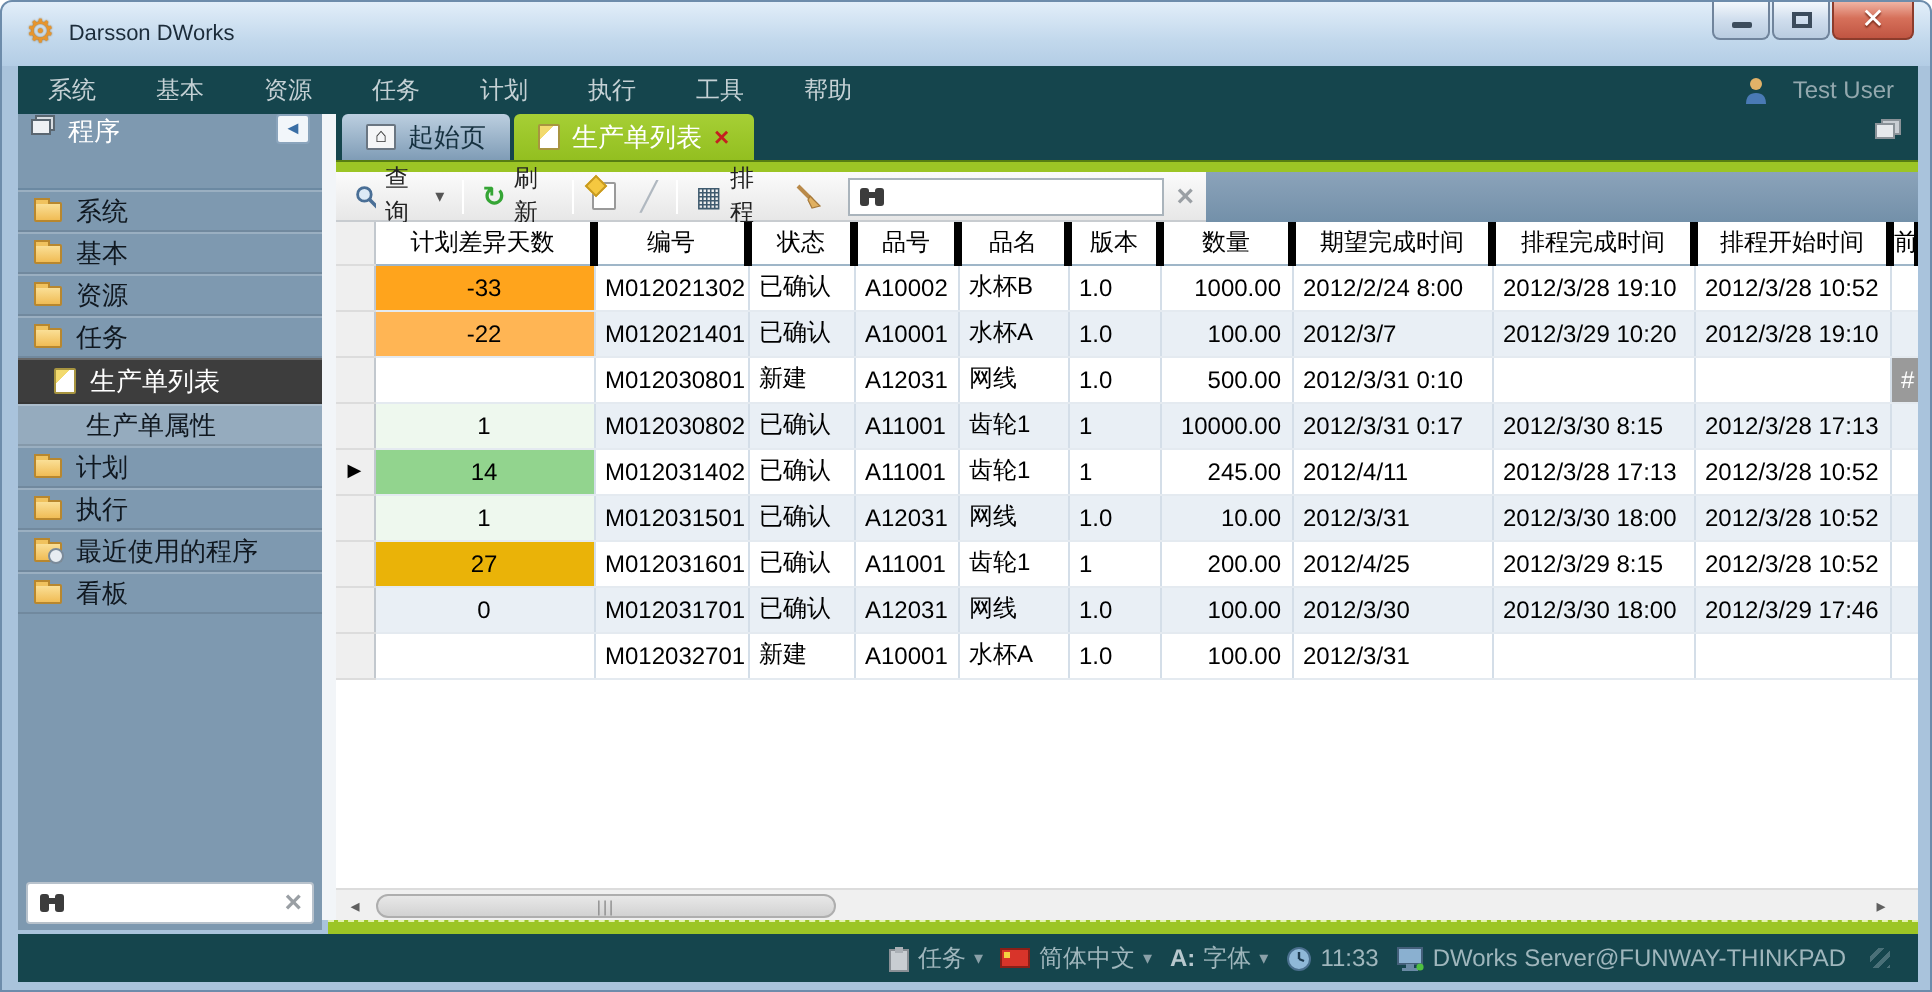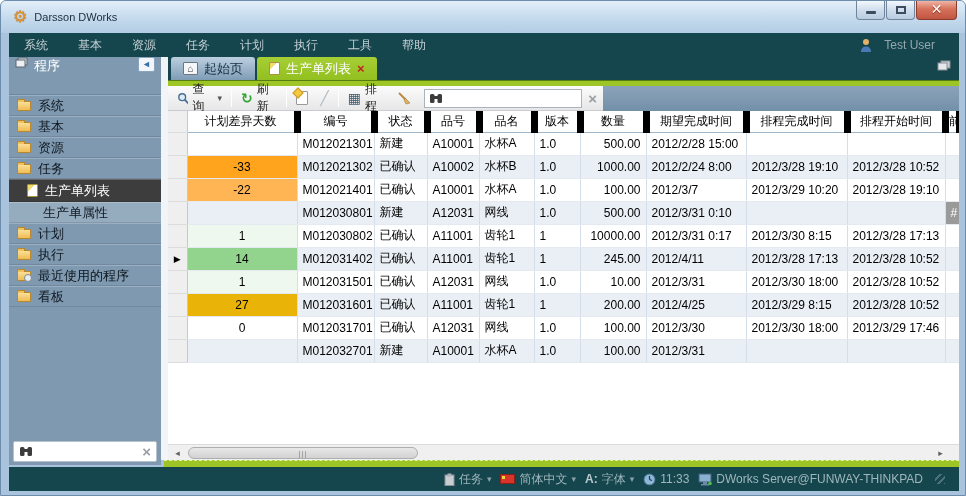--- a/index.html
+++ b/index.html
@@ -17,21 +17,21 @@
     background:linear-gradient(#f4f8fc,#cfdded 50%,#b9cce0); margin-left:1px; position:relative; cursor:default; }
   .wbtn.close { width:41px; background:linear-gradient(#f0b4a4,#d6705a 45%,#c05542); border-color:#8c3c2c; }
   .wbtn .min-glyph { position:absolute; left:9px; bottom:5px; width:10px; height:3px; background:#3c4c5c; border-radius:1px; }
   .wbtn .max-glyph { position:absolute; left:9px; top:5px; width:10px; height:8px; border:2px solid #3c4c5c; }
   .wbtn .x-glyph { color:#fff; font-weight:bold; font-size:14px; line-height:17px; display:block; text-align:center; text-shadow:0 1px 1px #7a2a1a; }
 
   
   .menubar { position:absolute; top:32px; left:8px; width:950px; height:24px; background:#15454d;
     display:flex; align-items:center; }
   .menu-item { color:#c5d1d5; font-size:12px; padding:0 15px; line-height:24px; }
-  .menu-right { margin-left:auto; display:flex; align-items:center; gap:12px; padding-right:24px; color:#93a8ae; font-size:12px; }
+  .menu-right { margin-left:auto; display:flex; align-items:center; gap:12px; padding-right:12px; color:#93a8ae; font-size:12px; }
 
   
   .sidebar { position:absolute; top:56px; left:8px; width:152px; height:408px; background:#7e99b0; }
   .sb-header { height:38px; display:flex; align-items:flex-start; padding:0 6px; color:#fff; font-size:13px;
     border-bottom:1px solid #6b89a2; }
   .sb-header .hdr-label { margin-left:6px; }
   .collapse-chip { margin-left:auto; width:17px; height:15px; background:#f2f6fa; border:1px solid #8aa4bc;
     border-radius:2px; color:#3a6ea5; font-size:9px; line-height:13px; text-align:center; }
   .sb-item { height:21px; display:flex; align-items:center; padding-left:8px; gap:7px; font-size:13px; color:#101820;
     border-top:1px solid rgba(255,255,255,.22); border-bottom:1px solid rgba(0,0,0,.10); }
@@ -82,21 +82,21 @@
     background:#f5c840; transform:rotate(45deg); border:1px solid #c89a20; }
   .pencil-glyph { color:#b0b8c0; font-size:14px; font-weight:bold; }
   .calc-glyph { color:#3f5a6e; font-size:14px; line-height:14px; }
   .tb-search { margin-left:4px; width:158px; height:19px; background:#fff; border:1px solid #aab4bc;
     display:flex; align-items:center; padding:0 4px; gap:4px; }
   .tb-search input { flex:1; border:none; outline:none; font-size:12px; min-width:0; }
 
   
   .grid-area { position:absolute; top:110px; left:167px; width:791px; height:333px; background:#fff; overflow:hidden; }
   table { border-collapse:collapse; table-layout:fixed; width:791px; font-size:12px; }
-  th { height:21px; font-weight:normal; background:#fff; border-right:7px solid #000000;
+  th { height:21px; font-weight:normal; background:#fff; border-right:4px solid #000000;
     border-bottom:1px solid #9fb6c8; text-align:center; overflow:hidden; white-space:nowrap; color:#000; }
   td { height:23px; border-right:1px solid #d4dee8; border-bottom:1px solid #e4eaf0;
     overflow:hidden; white-space:nowrap; padding:0 5px; color:#000; }
   tbody tr:nth-child(even) td { background:#e9eff5; }
   td.rowhead, th.rowhead { background:#efefef !important; border-right:1px solid #c2c8ce;
     border-bottom:1px solid #dcdcdc; padding:0; text-align:center; font-size:9px; color:#000; }
   td.c { text-align:center; } td.r { text-align:right; } td.l { text-align:left; }
 
   
   .hscroll { position:absolute; top:443px; left:167px; width:791px; height:16px; background:#f0f0f0;
@@ -313,34 +313,20 @@
           <th>数量</th>
           <th>期望完成时间</th>
           <th>排程完成时间</th>
           <th>排程开始时间</th>
           <th>前</th>
         </tr>
       </thead>
       <tbody>
         <tr>
           <td class="rowhead"></td>
-          <td class="c"></td>
-          <td class="l">M012021301</td>
-          <td class="l">新建</td>
-          <td class="l">A10001</td>
-          <td class="l">水杯A</td>
-          <td class="l">1.0</td>
-          <td class="r">500.00</td>
-          <td class="l">2012/2/28 15:00</td>
-          <td class="l"></td>
-          <td class="l"></td>
-          <td class="l"></td>
-        </tr>
-        <tr>
-          <td class="rowhead"></td>
           <td class="c" style="background:#ffa41c">-33</td>
           <td class="l">M012021302</td>
           <td class="l">已确认</td>
           <td class="l">A10002</td>
           <td class="l">水杯B</td>
           <td class="l">1.0</td>
           <td class="r">1000.00</td>
           <td class="l">2012/2/24 8:00</td>
           <td class="l">2012/3/28 19:10</td>
           <td class="l">2012/3/28 10:52</td>

